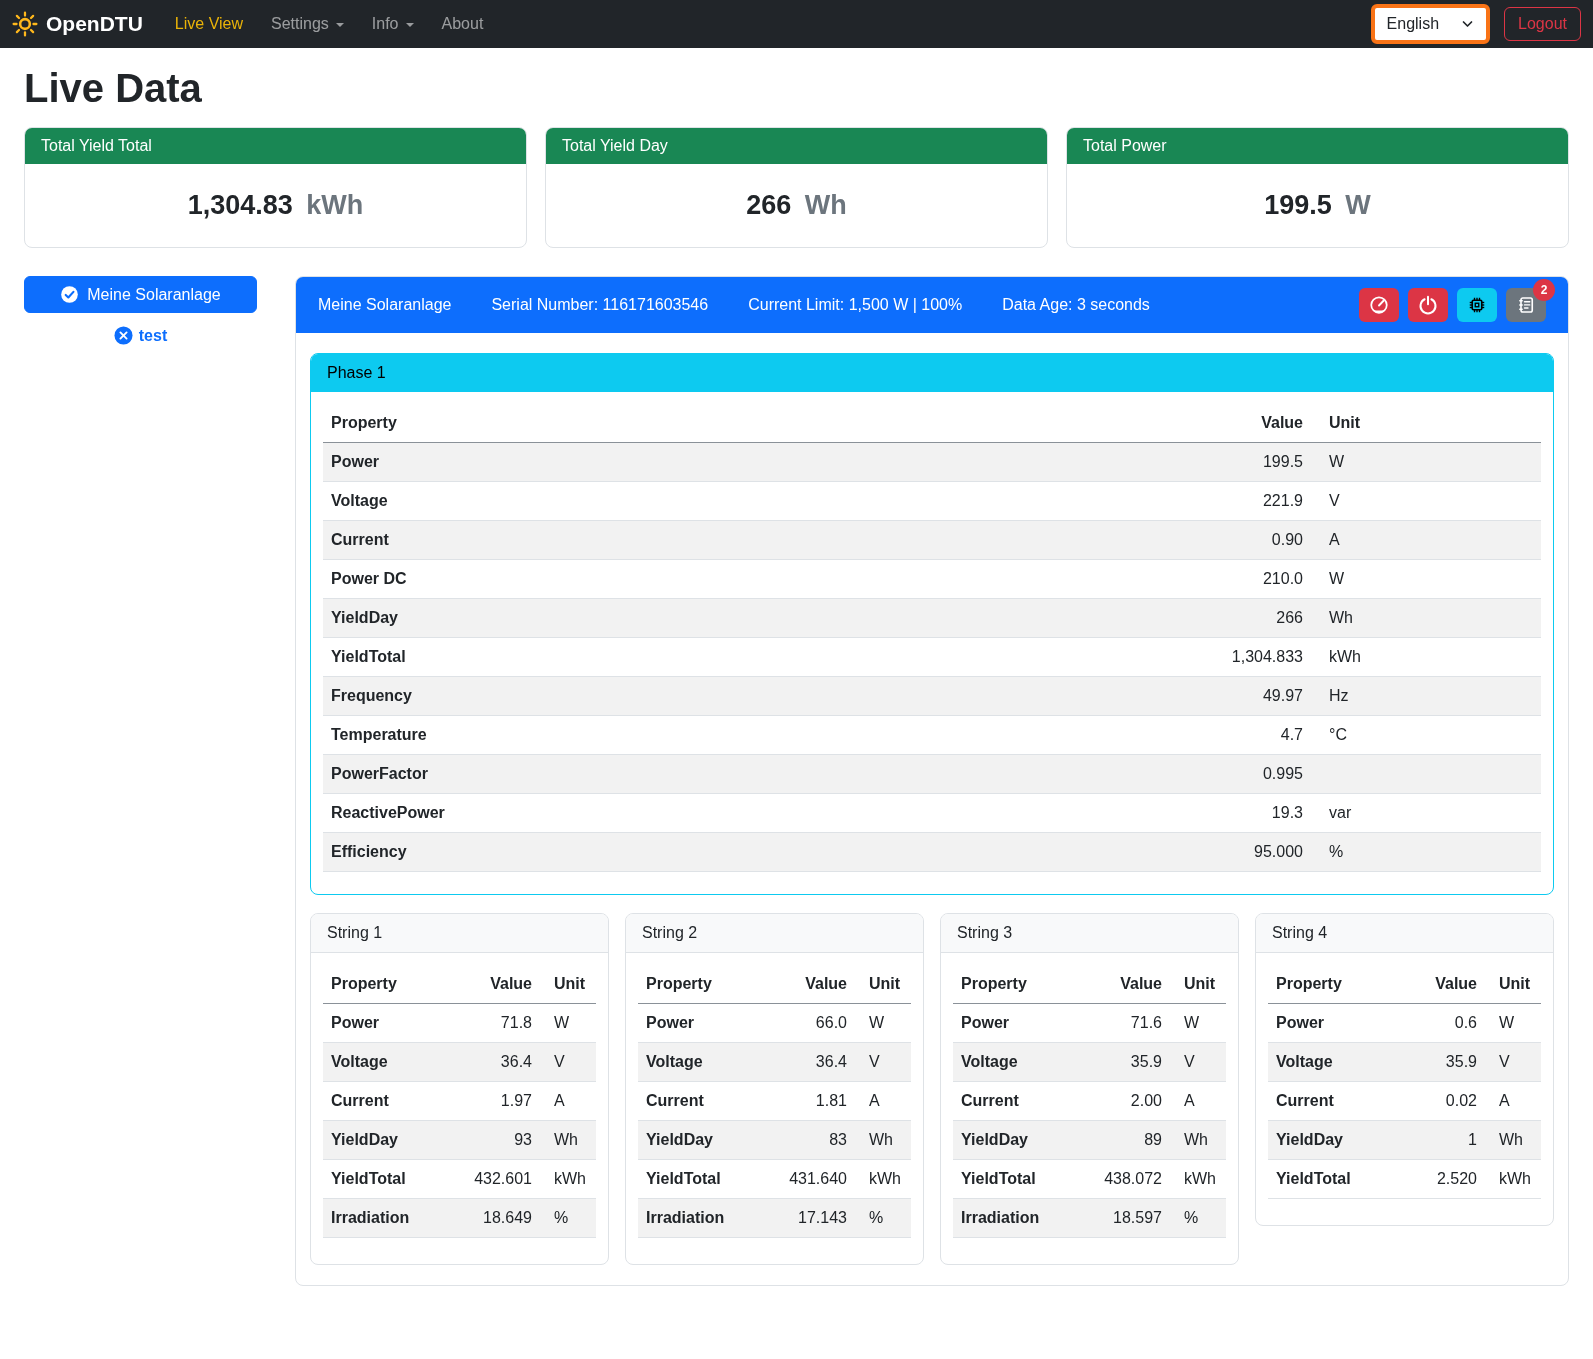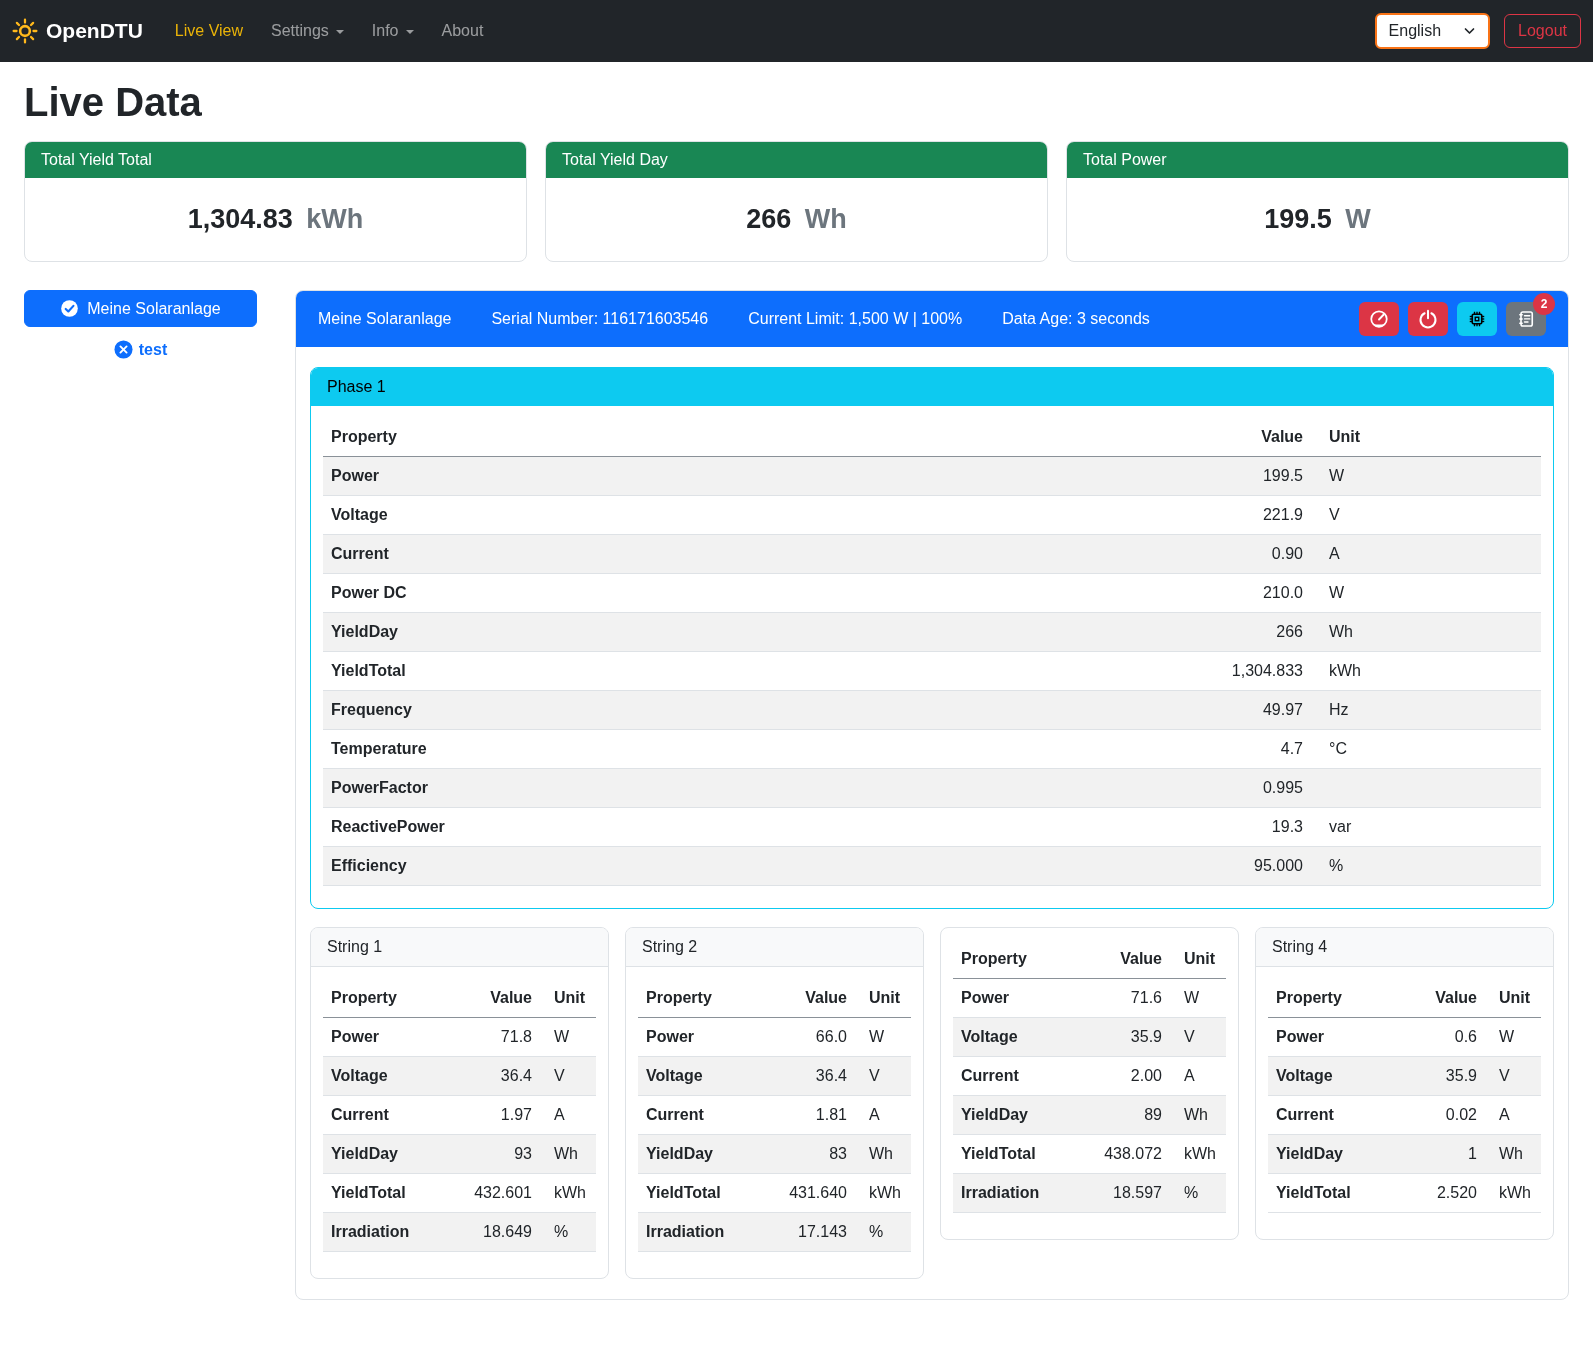--- a/index.html
+++ b/index.html
@@ -1,31 +1,31 @@
 <!DOCTYPE html>
 <html><head>
 <meta charset="utf-8">
 <style>
   * { box-sizing: border-box; }
   html,body { margin:0; padding:0; background:#fff; color:#212529;
     font-family:"Liberation Sans", sans-serif; font-size:16px; }
 
   
-  .navbar { background:#212529; height:62px; display:flex; align-items:center;
+  .navbar { background:#212529; height:48px; display:flex; align-items:center;
     justify-content:space-between; padding:0 12px; }
   .nav-left { display:flex; align-items:center; }
   .brand { display:flex; align-items:center; gap:8px; color:#fff;
     font-size:21px; font-weight:700; margin-right:18px; cursor:pointer; }
   .nav-item { color:rgba(255,255,255,.55); padding:8px 14px; cursor:pointer;
     display:flex; align-items:center; gap:7px; }
   .nav-item.active { color:#eab308; }
   .caret { display:inline-block; width:0; height:0; border-top:4px solid currentColor;
     border-left:4px solid transparent; border-right:4px solid transparent; margin-top:2px; }
   .nav-right { display:flex; align-items:center; gap:14px; }
-  .lang-select { background:#fff; border:2px solid #f97316; border-radius:6px;
+  .lang-select { background:#fff; border:4px solid #f97316; border-radius:6px;
     padding:7px 12px; display:flex; align-items:center; gap:22px; cursor:pointer; }
   .logout-btn { background:transparent; border:1px solid #dc3545; color:#dc3545;
     border-radius:6px; padding:7px 13px; font-size:16px; cursor:pointer;
     font-family:inherit; }
 
   
   .container { padding:0 24px; }
   h1.page-title { font-size:40px; font-weight:700; margin:18px 0 16px; }
 
   .cards-row { display:flex; gap:18px; margin-bottom:28px; }
@@ -421,20 +421,21 @@
                       <td class="c-prop">Irradiation</td>
                       <td class="c-val">17.143</td>
                       <td class="c-unit">%</td>
                     </tr>
                   </tbody>
               </table>
             </div>
           </div>
 
           <div class="string-card">
+            <div class="string-header">String 3</div>
             <div class="string-body">
               <table class="data-table stripe-even string-table">
                 <thead>
                   <tr>
                     <th class="h-prop">Property</th>
                     <th class="h-val">Value</th>
                     <th class="h-unit">Unit</th>
                   </tr>
                 </thead>
                 <tbody>

